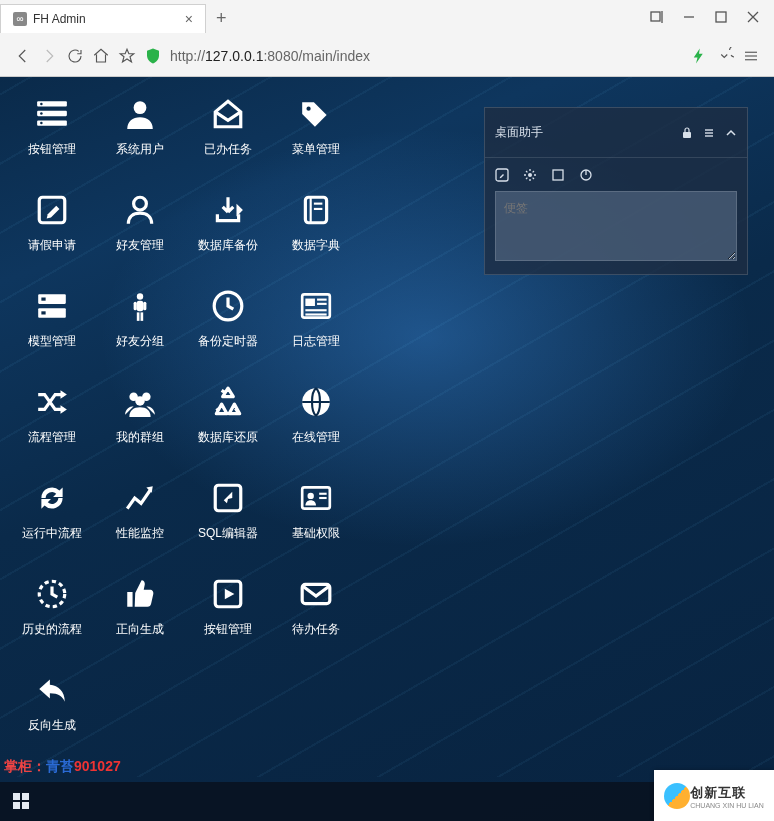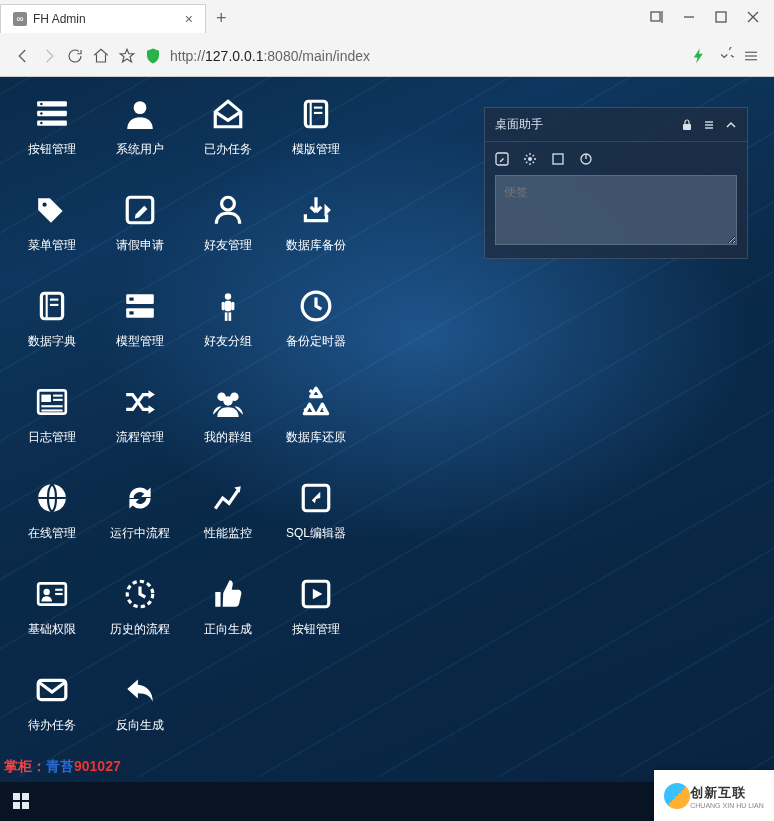--- a/index.html
+++ b/index.html
@@ -23,21 +23,21 @@
   
   .desktop{position:relative;width:774px;height:745px;background:linear-gradient(160deg,#0a2a4a 0%,#0e365e 20%,#0a2a4a 45%,#082340 100%);background-color:#0a2a4a;overflow:hidden;}
   .desktop:before{content:"";position:absolute;inset:0;background:radial-gradient(ellipse 60% 40% at 55% 35%,rgba(70,160,255,0.35) 0%,rgba(10,40,70,0) 70%);pointer-events:none;}
   .ray{position:absolute;top:-200px;left:-100px;width:1200px;height:900px;background:repeating-linear-gradient(-30deg,rgba(100,200,255,0.06) 0 2px,transparent 2px 60px);pointer-events:none;}
   .icon-grid{position:relative;padding:14px 8px 0 8px;display:grid;grid-template-columns:repeat(4,88px);grid-auto-rows:96px;gap:0px 0px;text-align:center;}
   .dicon{display:flex;flex-direction:column;align-items:center;justify-content:flex-start;color:#fff;cursor:pointer;padding-top:6px;}
   .dicon svg{width:34px;height:34px;fill:#fff;}
   .dicon .lbl{font-size:12px;margin-top:10px;white-space:nowrap;}
   
   .widget{position:absolute;top:30px;right:26px;width:262px;background:rgba(30,45,66,0.78);border:1px solid rgba(255,255,255,0.15);color:#d8e0ea;font-size:12px;}
-  .widget-hd{display:flex;align-items:center;padding:8px 10px;border-bottom:1px solid rgba(255,255,255,0.12);} 
+  .widget-hd{display:flex;align-items:center;padding:16px 10px;border-bottom:1px solid rgba(255,255,255,0.12);} 
   .widget-hd .title{flex:1;}
   .widget-hd .ctl{margin-left:10px;display:inline-flex;}
   .widget-hd .ctl svg{width:12px;height:12px;fill:#d8e0ea;}
   .widget-tools{display:flex;gap:14px;padding:10px 10px 6px;}
   .widget-tools svg{width:14px;height:14px;fill:#d8e0ea;}
   .widget-body{padding:0 10px 10px;}
   .note{width:100%;height:70px;background:rgba(80,100,125,0.7);border:1px solid rgba(255,255,255,0.15);resize:both;color:#e6ecf3;font-size:12px;padding:8px;box-sizing:border-box;font-family:inherit;}
   .watermark{position:absolute;left:4px;bottom:46px;font-size:14px;font-weight:bold;}
   .watermark .a{color:#e44;}
   .watermark .b{color:#2a6ad4;}
@@ -277,26 +277,20 @@
         <span class="lbl">系统用户</span>
       </div>
       <div class="dicon">
         <svg viewBox="0 0 32 32">
           <use href="#i-envelope-open"></use>
         </svg>
         <span class="lbl">已办任务</span>
       </div>
       <div class="dicon">
         <svg viewBox="0 0 32 32">
-          <use href="#i-book"></use>
-        </svg>
-        <span class="lbl">模版管理</span>
-      </div>
-      <div class="dicon">
-        <svg viewBox="0 0 32 32">
           <use href="#i-tags"></use>
         </svg>
         <span class="lbl">菜单管理</span>
       </div>
       <div class="dicon">
         <svg viewBox="0 0 32 32">
           <use href="#i-edit"></use>
         </svg>
         <span class="lbl">请假申请</span>
       </div>

